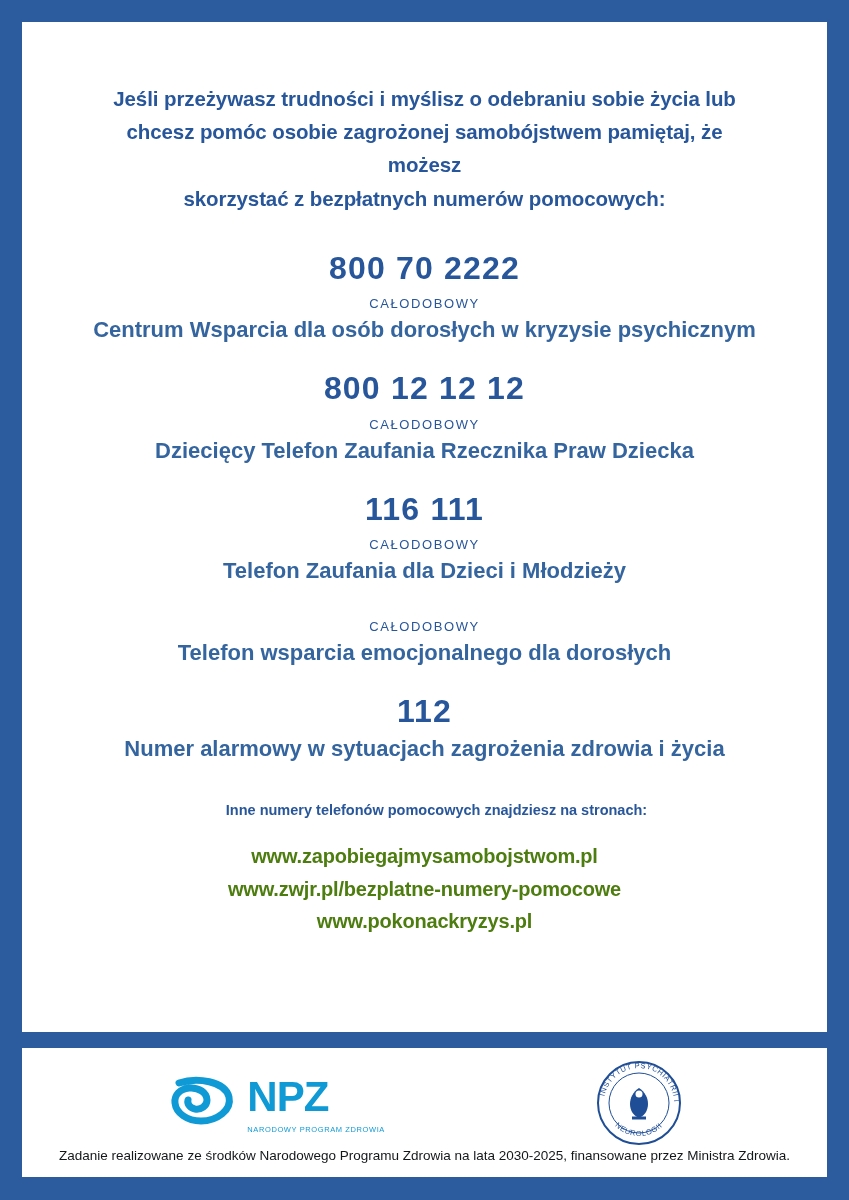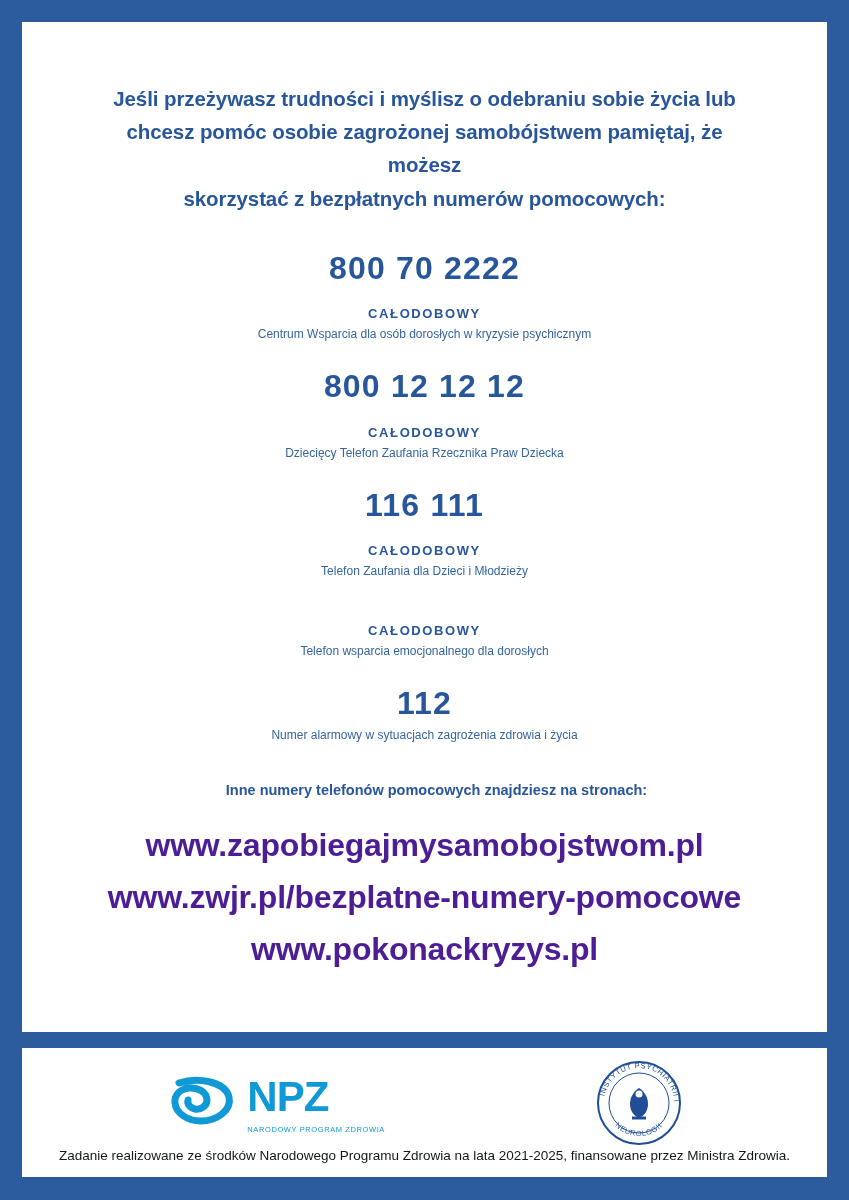--- a/index.html
+++ b/index.html
@@ -62,48 +62,48 @@
   }
   .entry .num {
     color: #28569a;
     font-weight: bold;
     font-size: 32px;
     letter-spacing: 1.2px;
     line-height: 1.2;
   }
   .entry .avail {
     color: #28569a;
-    font-weight: bold;
+    font-weight: normal;
     font-size: 13px;
     letter-spacing: 1.6px;
-    margin-top: 19px;
+    margin-top: 9px;
   }
   .entry .desc {
     color: #35659f;
-    font-size: 12px;
+    font-size: 22px;
     margin-top: 6px;
-    font-weight: 400;
+    font-weight: 700;
   }
   .more-label {
     color: #28569a;
     font-weight: bold;
     font-size: 14.5px;
     margin-top: 40px;
     text-align: center;
     padding-left: 24px;
   }
   .links {
     margin-top: 22px;
     text-align: center;
   }
   .links .link {
     display: block;
-    color: #4c1d95;
-    font-weight: bold;
-    font-size: 32px;
+    color: #4d7c0f;
+    font-weight: bold;
+    font-size: 20px;
     line-height: 1.62;
     text-decoration: none;
     letter-spacing: -0.2px;
   }
   .footer-card {
     background: #ffffff;
     margin-top: 16px;
     flex: 1 1 auto;
     box-sizing: border-box;
     padding: 14px 30px 10px 30px;
@@ -276,17 +276,17 @@
             </text>
             <path d="M43 28 c-6 4 -9 10 -9 16 c0 7 4 12 9 14 c5 -2 9 -7 9 -14 c0 -6 -3 -12 -9 -16 z" fill="#1f4e96"></path>
             <circle cx="43" cy="34" r="3.5" fill="#ffffff"></circle>
             <path d="M36 58 h14" stroke="#1f4e96" stroke-width="3"></path>
           </svg>
         </div>
       </div>
 
     </div>
 
-    <div class="footer-note">Zadanie realizowane ze środków Narodowego Programu Zdrowia na lata 2021-2025, finansowane przez Ministra Zdrowia.</div>
+    <div class="footer-note">Zadanie realizowane ze środków Narodowego Programu Zdrowia na lata 2030-2025, finansowane przez Ministra Zdrowia.</div>
 
   </div>
 
 </div>
 
 </body></html>

